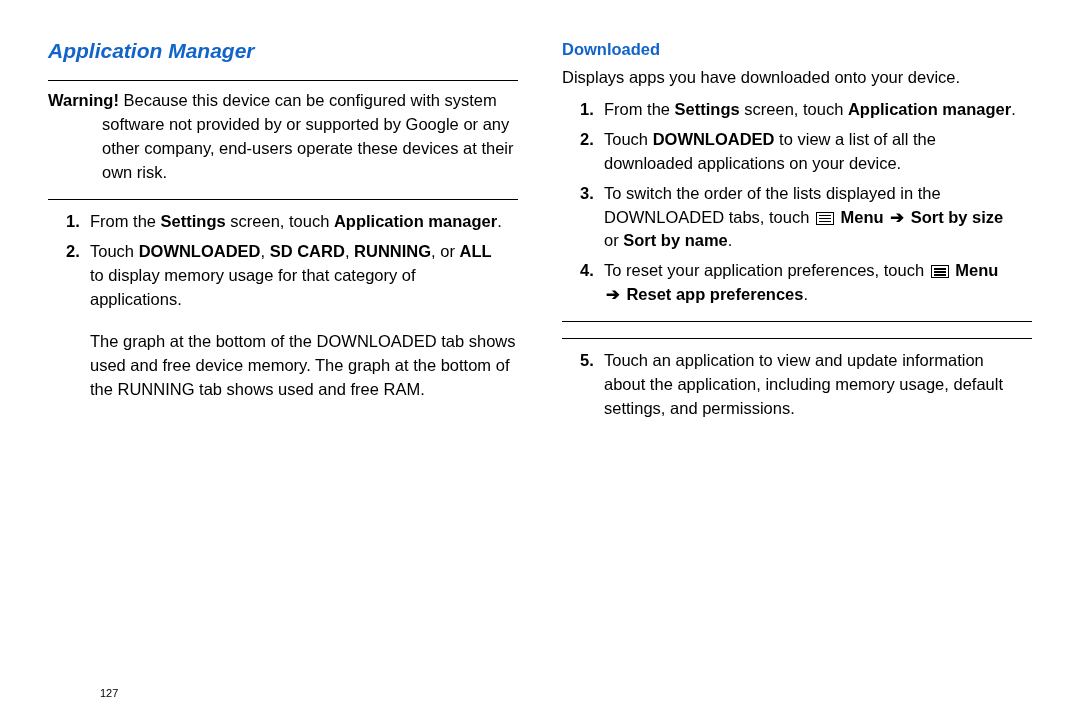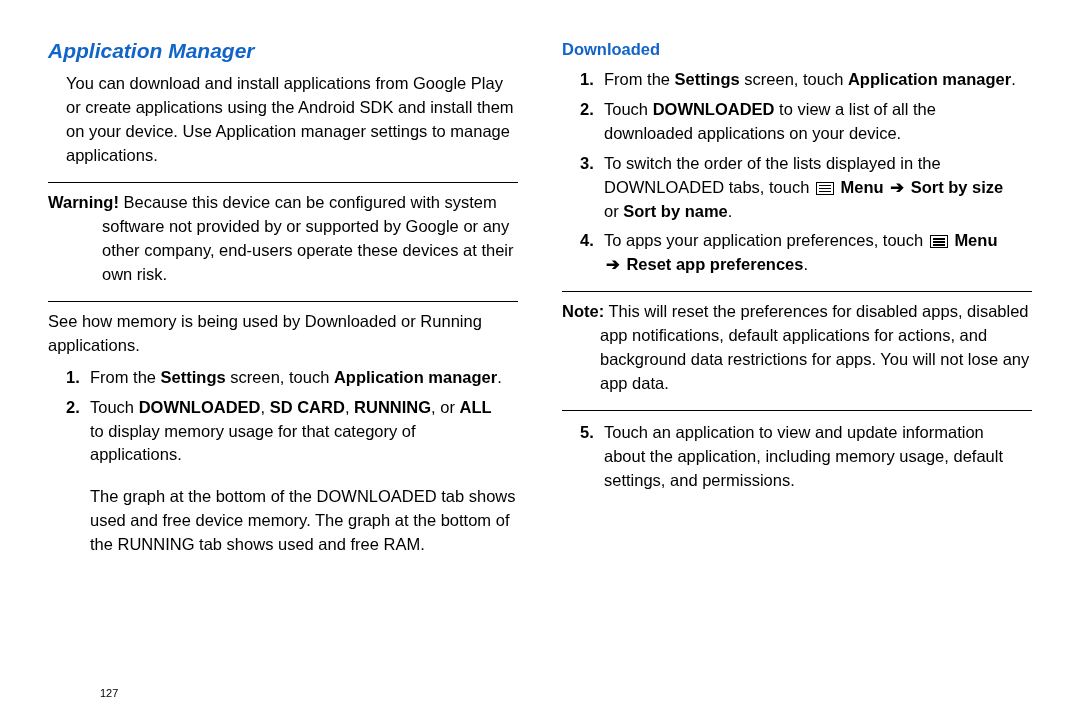--- a/index.html
+++ b/index.html
@@ -109,78 +109,73 @@
   }
 </style>
 </head>
 <body>
 
 <div class="page">
 
   <div class="col">
     <div class="section-title">Application Manager</div>
 
-    <p class="indent">You can download and install applications from Google Play or create applications using the Android SDK and install them on your device. Use Application manager settings to manage applications.</p>
 
     <hr class="rule">
 
     <p class="hanging">
       <span class="b">Warning!</span>
       <span>Because this device can be configured with system software not provided by or supported by Google or any other company, end-users operate these devices at their own risk.</span>
     </p>
 
     <hr class="rule">
 
 
-    <p>See how memory is being used by Downloaded or Running applications.</p>
 
     <ol class="steps">
       <li>
         <span>From the </span><span class="b">Settings</span><span> screen, touch </span><span class="b">Application manager</span><span>.</span>
       </li>
       <li>
         <span>Touch </span><span class="b">DOWNLOADED</span><span>, </span><span class="b">SD CARD</span><span>, </span><span class="b">RUNNING</span><span>, or </span><span class="b">ALL</span><span> to display memory usage for that category of applications.</span>
       </li>
     </ol>
     <p class="extra-note">The graph at the bottom of the DOWNLOADED tab shows used and free device memory. The graph at the bottom of the RUNNING tab shows used and free RAM.</p>
 
     <div class="page-number">127</div>
   </div>
 
   <div class="col">
     <div class="sub-title" style="margin-top:2px;">Downloaded</div>
 
+    <p>Displays apps you have downloaded onto your device.</p>
 
     <ol class="steps">
       <li>
         <span>From the </span><span class="b">Settings</span><span> screen, touch </span><span class="b">Application manager</span><span>.</span>
       </li>
       <li>
         <span>Touch </span><span class="b">DOWNLOADED</span><span> to view a list of all the downloaded applications on your device.</span>
       </li>
       <li>
         <span>To switch the order of the lists displayed in the DOWNLOADED tabs, touch </span><span class="menu-icon"></span>
         <span class="b">Menu</span>
         <span class="arrow">➔</span>
         <span class="b">Sort by size</span><span> or </span><span class="b">Sort by name</span><span>.</span>
       </li>
       <li>
-        <span>To apps your application preferences, touch </span><span class="menu-icon"></span>
+        <span>To reset your application preferences, touch </span><span class="menu-icon"></span>
         <span class="b">Menu</span>
         <span class="arrow">➔</span>
         <span class="b">Reset app preferences</span><span>.</span>
       </li>
     </ol>
 
     <hr class="rule">
 
-    <p class="hanging" style="padding-left:38px; text-indent:-38px;">
-      <span class="b">Note:</span>
-      <span>This will reset the preferences for disabled apps, disabled app notifications, default applications for actions, and background data restrictions for apps. You will not lose any app data.</span>
-    </p>
 
     <hr class="rule">
 
     <ol class="steps" start="5" style="counter-reset: step 4;">
       <li>
         <span>Touch an application to view and update information about the application, including memory usage, default settings, and permissions.</span>
       </li>
     </ol>
   </div>
 

